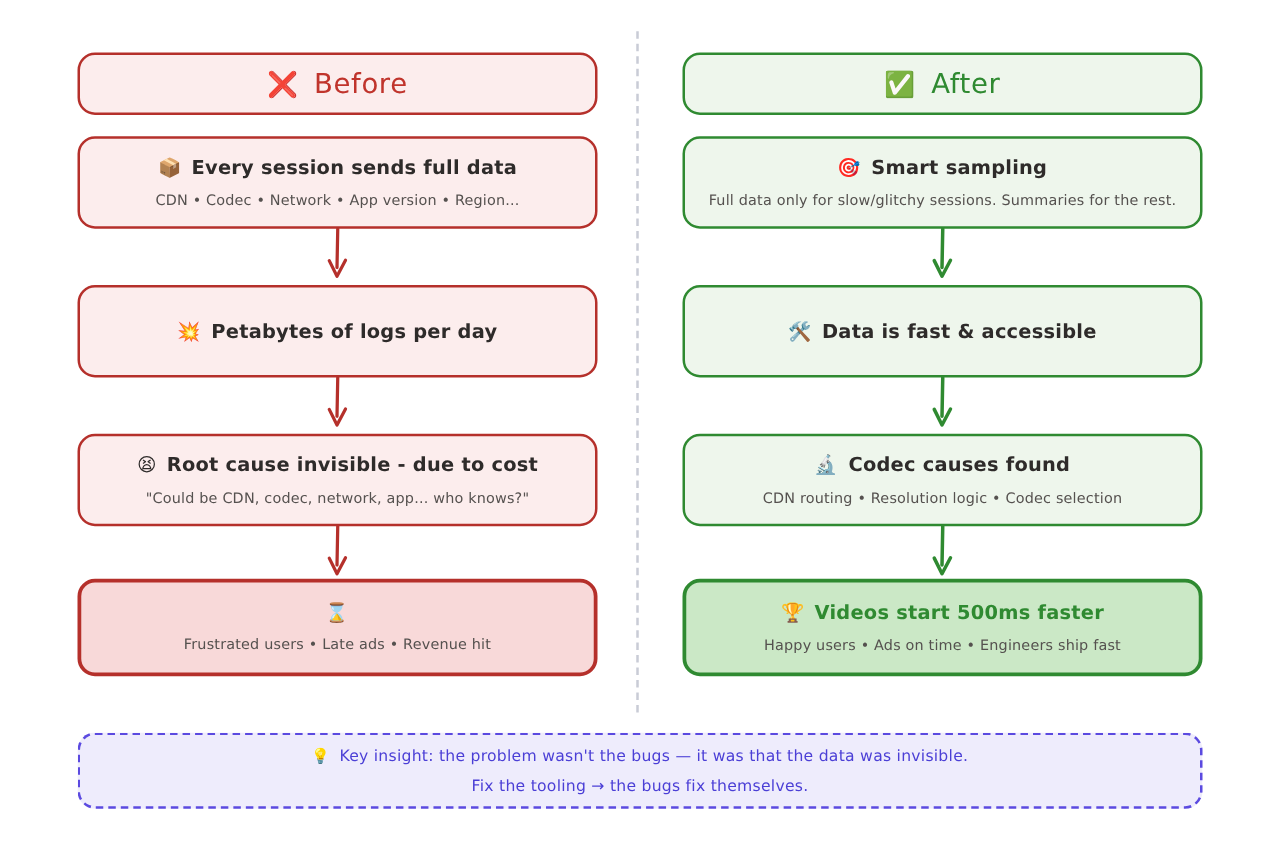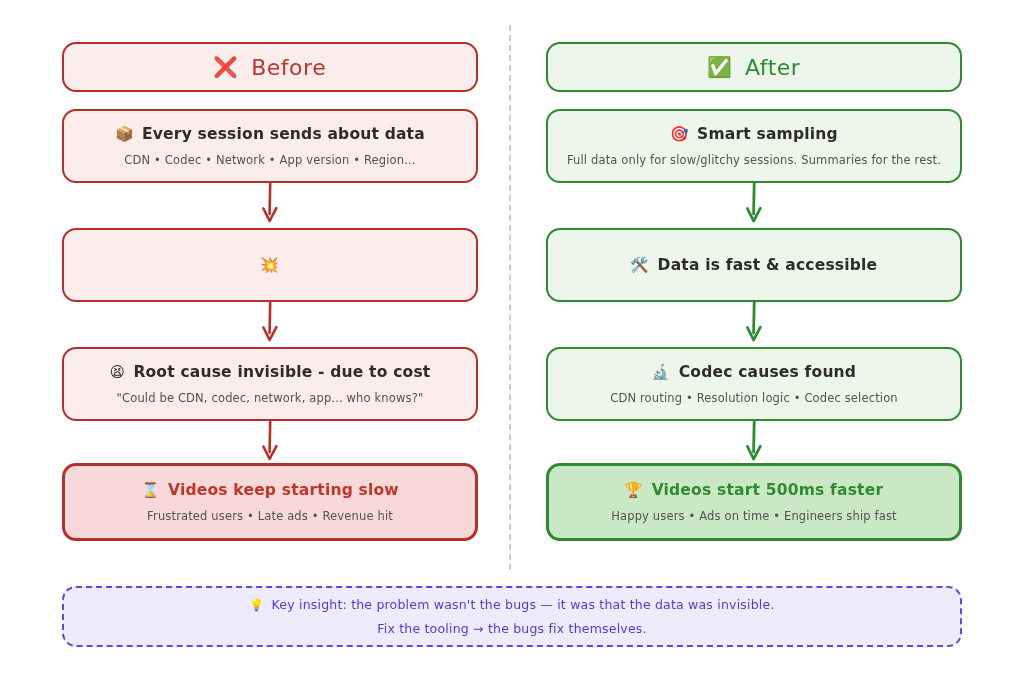--- a/index.html
+++ b/index.html
@@ -115,35 +115,36 @@
   <div class="card red hdr" style="left:62px;top:42px;width:416px;height:50px;">
     <div class="title">
       <span class="emoji">❌</span>
       <span>Before</span>
     </div>
   </div>
 
   <div class="card red" style="left:62px;top:109px;width:416px;height:74px;">
     <div class="title">
       <span class="emoji">📦</span>
-      <span>Every session sends about data</span>
+      <span>Every session sends full data</span>
     </div>
     <div class="sub">CDN • Codec • Network • App version • Region...</div>
   </div>
 
   <div class="arrow" style="left:253px;top:183px;">
     <svg width="34" height="45" viewBox="0 0 34 45">
       <path d="M17.2 0 L16.6 31" stroke="#b5302b" stroke-width="2.6" fill="none" stroke-linecap="round"></path>
       <path d="M10.4 25.5 L16.6 38 L23.4 25.2" stroke="#b5302b" stroke-width="2.6" fill="none" stroke-linecap="round" stroke-linejoin="round"></path>
     </svg>
   </div>
 
   <div class="card red" style="left:62px;top:228px;width:416px;height:74px;">
     <div class="title">
       <span class="emoji">💥</span>
+      <span>Petabytes of logs per day</span>
     </div>
   </div>
 
   <div class="arrow" style="left:253px;top:302px;">
     <svg width="34" height="45" viewBox="0 0 34 45">
       <path d="M17.2 0 L16.6 31" stroke="#b5302b" stroke-width="2.6" fill="none" stroke-linecap="round"></path>
       <path d="M10.4 25.5 L16.6 38 L23.4 25.2" stroke="#b5302b" stroke-width="2.6" fill="none" stroke-linecap="round" stroke-linejoin="round"></path>
     </svg>
   </div>
 
@@ -158,21 +159,20 @@
   <div class="arrow" style="left:253px;top:421px;">
     <svg width="34" height="45" viewBox="0 0 34 45">
       <path d="M17.2 0 L16.6 31" stroke="#b5302b" stroke-width="2.6" fill="none" stroke-linecap="round"></path>
       <path d="M10.4 25.5 L16.6 38 L23.4 25.2" stroke="#b5302b" stroke-width="2.6" fill="none" stroke-linecap="round" stroke-linejoin="round"></path>
     </svg>
   </div>
 
   <div class="card red strong" style="left:62px;top:463px;width:416px;height:78px;">
     <div class="title">
       <span class="emoji">⌛</span>
-      <span>Videos keep starting slow</span>
     </div>
     <div class="sub">Frustrated users • Late ads • Revenue hit</div>
   </div>
 
   <div class="card green hdr" style="left:546px;top:42px;width:416px;height:50px;">
     <div class="title">
       <span class="emoji">✅</span>
       <span>After</span>
     </div>
   </div>

